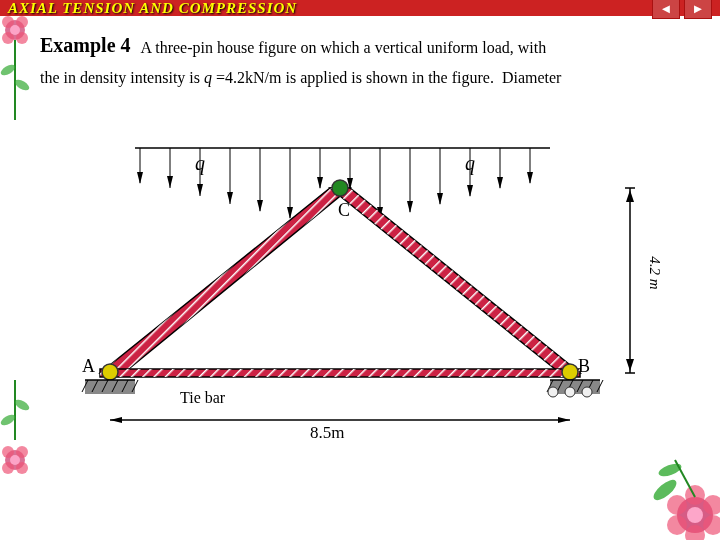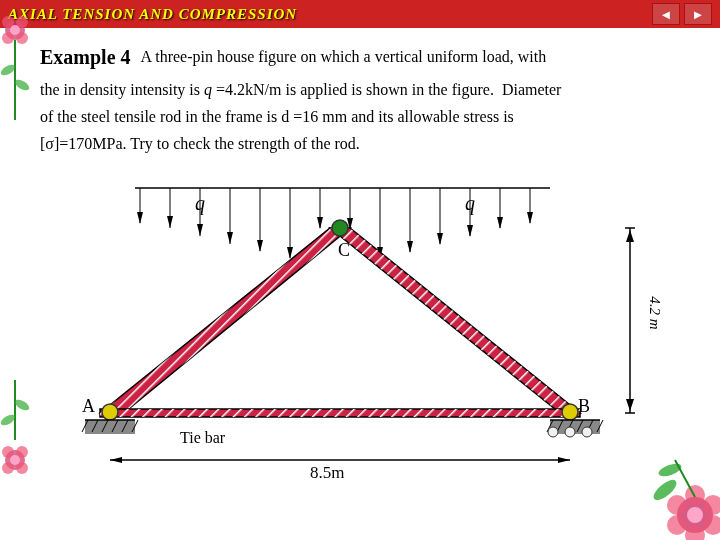--- a/index.html
+++ b/index.html
@@ -8,21 +8,21 @@
       height: 540px;
       background: #ffffff;
       font-family: 'Times New Roman', Times, serif;
       position: relative;
       overflow: hidden;
     }
 
     
     #header {
       background: #cc2222;
-      height: 28px;
+      height: 16px;
       display: flex;
       align-items: center;
       justify-content: space-between;
       padding: 0 8px;
       position: relative;
     }
     #header-title {
       color: #ffff00;
       font-size: 15px;
       font-weight: bold;
@@ -75,21 +75,21 @@
       padding: 14px 40px 14px 40px;
       position: relative;
     }
 
     
     #example-heading {
       font-size: 20px;
       font-weight: bold;
       margin-bottom: 4px;
       display: flex;
-      align-items: center;
+      align-items: flex-end;
       gap: 10px;
       flex-wrap: wrap;
       line-height: 1.5;
     }
     #example-number {
       font-size: 20px;
       font-weight: bold;
     }
     #example-desc {
       font-size: 16px;
@@ -161,22 +161,21 @@
   </svg>
 </div>
 
 <div id="content">
   <div id="example-heading">
     <span id="example-number">Example 4</span>
     <span id="example-desc">A three-pin house figure on which a vertical uniform load, with</span>
   </div>
   <div id="problem-text">
     <span>the in density intensity is <span class="math-var">q</span> =4.2kN/m is applied is shown in the figure.&nbsp; Diameter</span><br>
-    <span>of the steel tensile rod in the frame is  d =16 mm and its allowable stress is</span><br>
-    <span>[σ]=170MPa. Try to check the strength of the rod.</span>
+    <br>
   </div>
 
   <div id="diagram-area">
     <svg id="frame-svg" viewBox="0 0 660 310" xmlns="http://www.w3.org/2000/svg">
 
       <line x1="590" y1="60" x2="590" y2="245" stroke="#000" stroke-width="1.5"></line>
       <line x1="585" y1="60" x2="595" y2="60" stroke="#000" stroke-width="1.5"></line>
       <line x1="585" y1="245" x2="595" y2="245" stroke="#000" stroke-width="1.5"></line>
       <polygon points="590,62 586,74 594,74" fill="#000"></polygon>
       <polygon points="590,243 586,231 594,231" fill="#000"></polygon>

